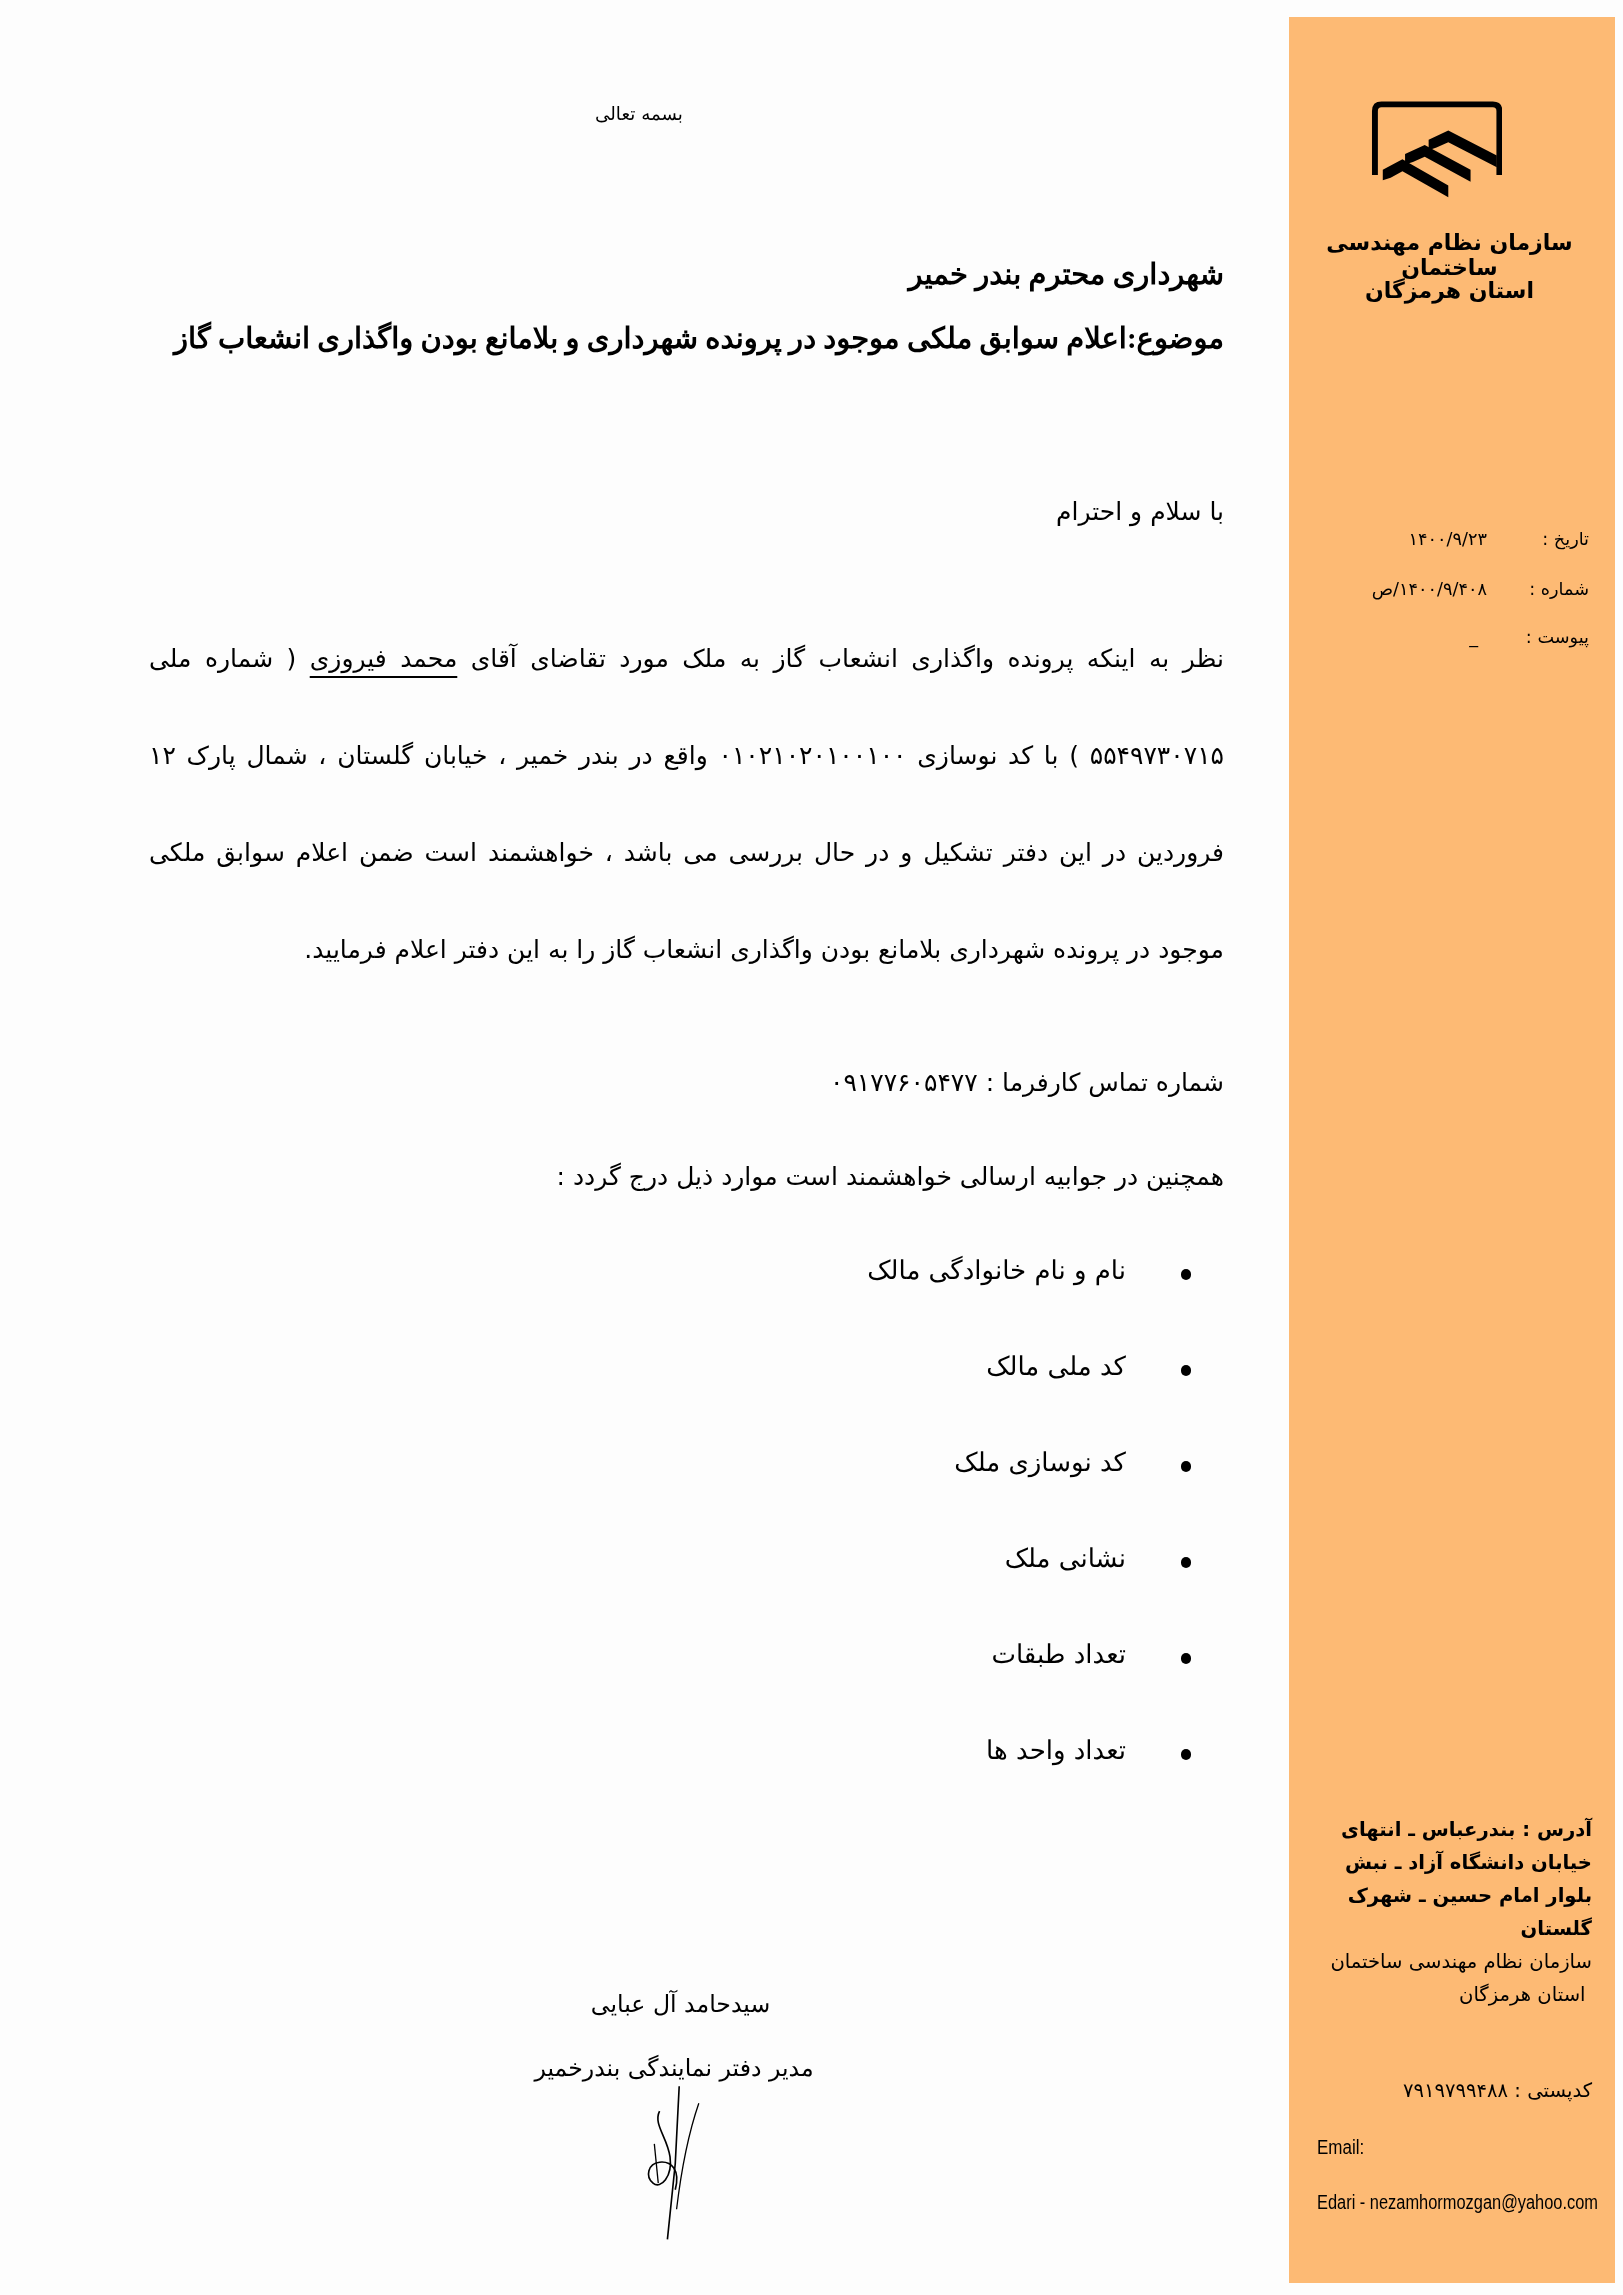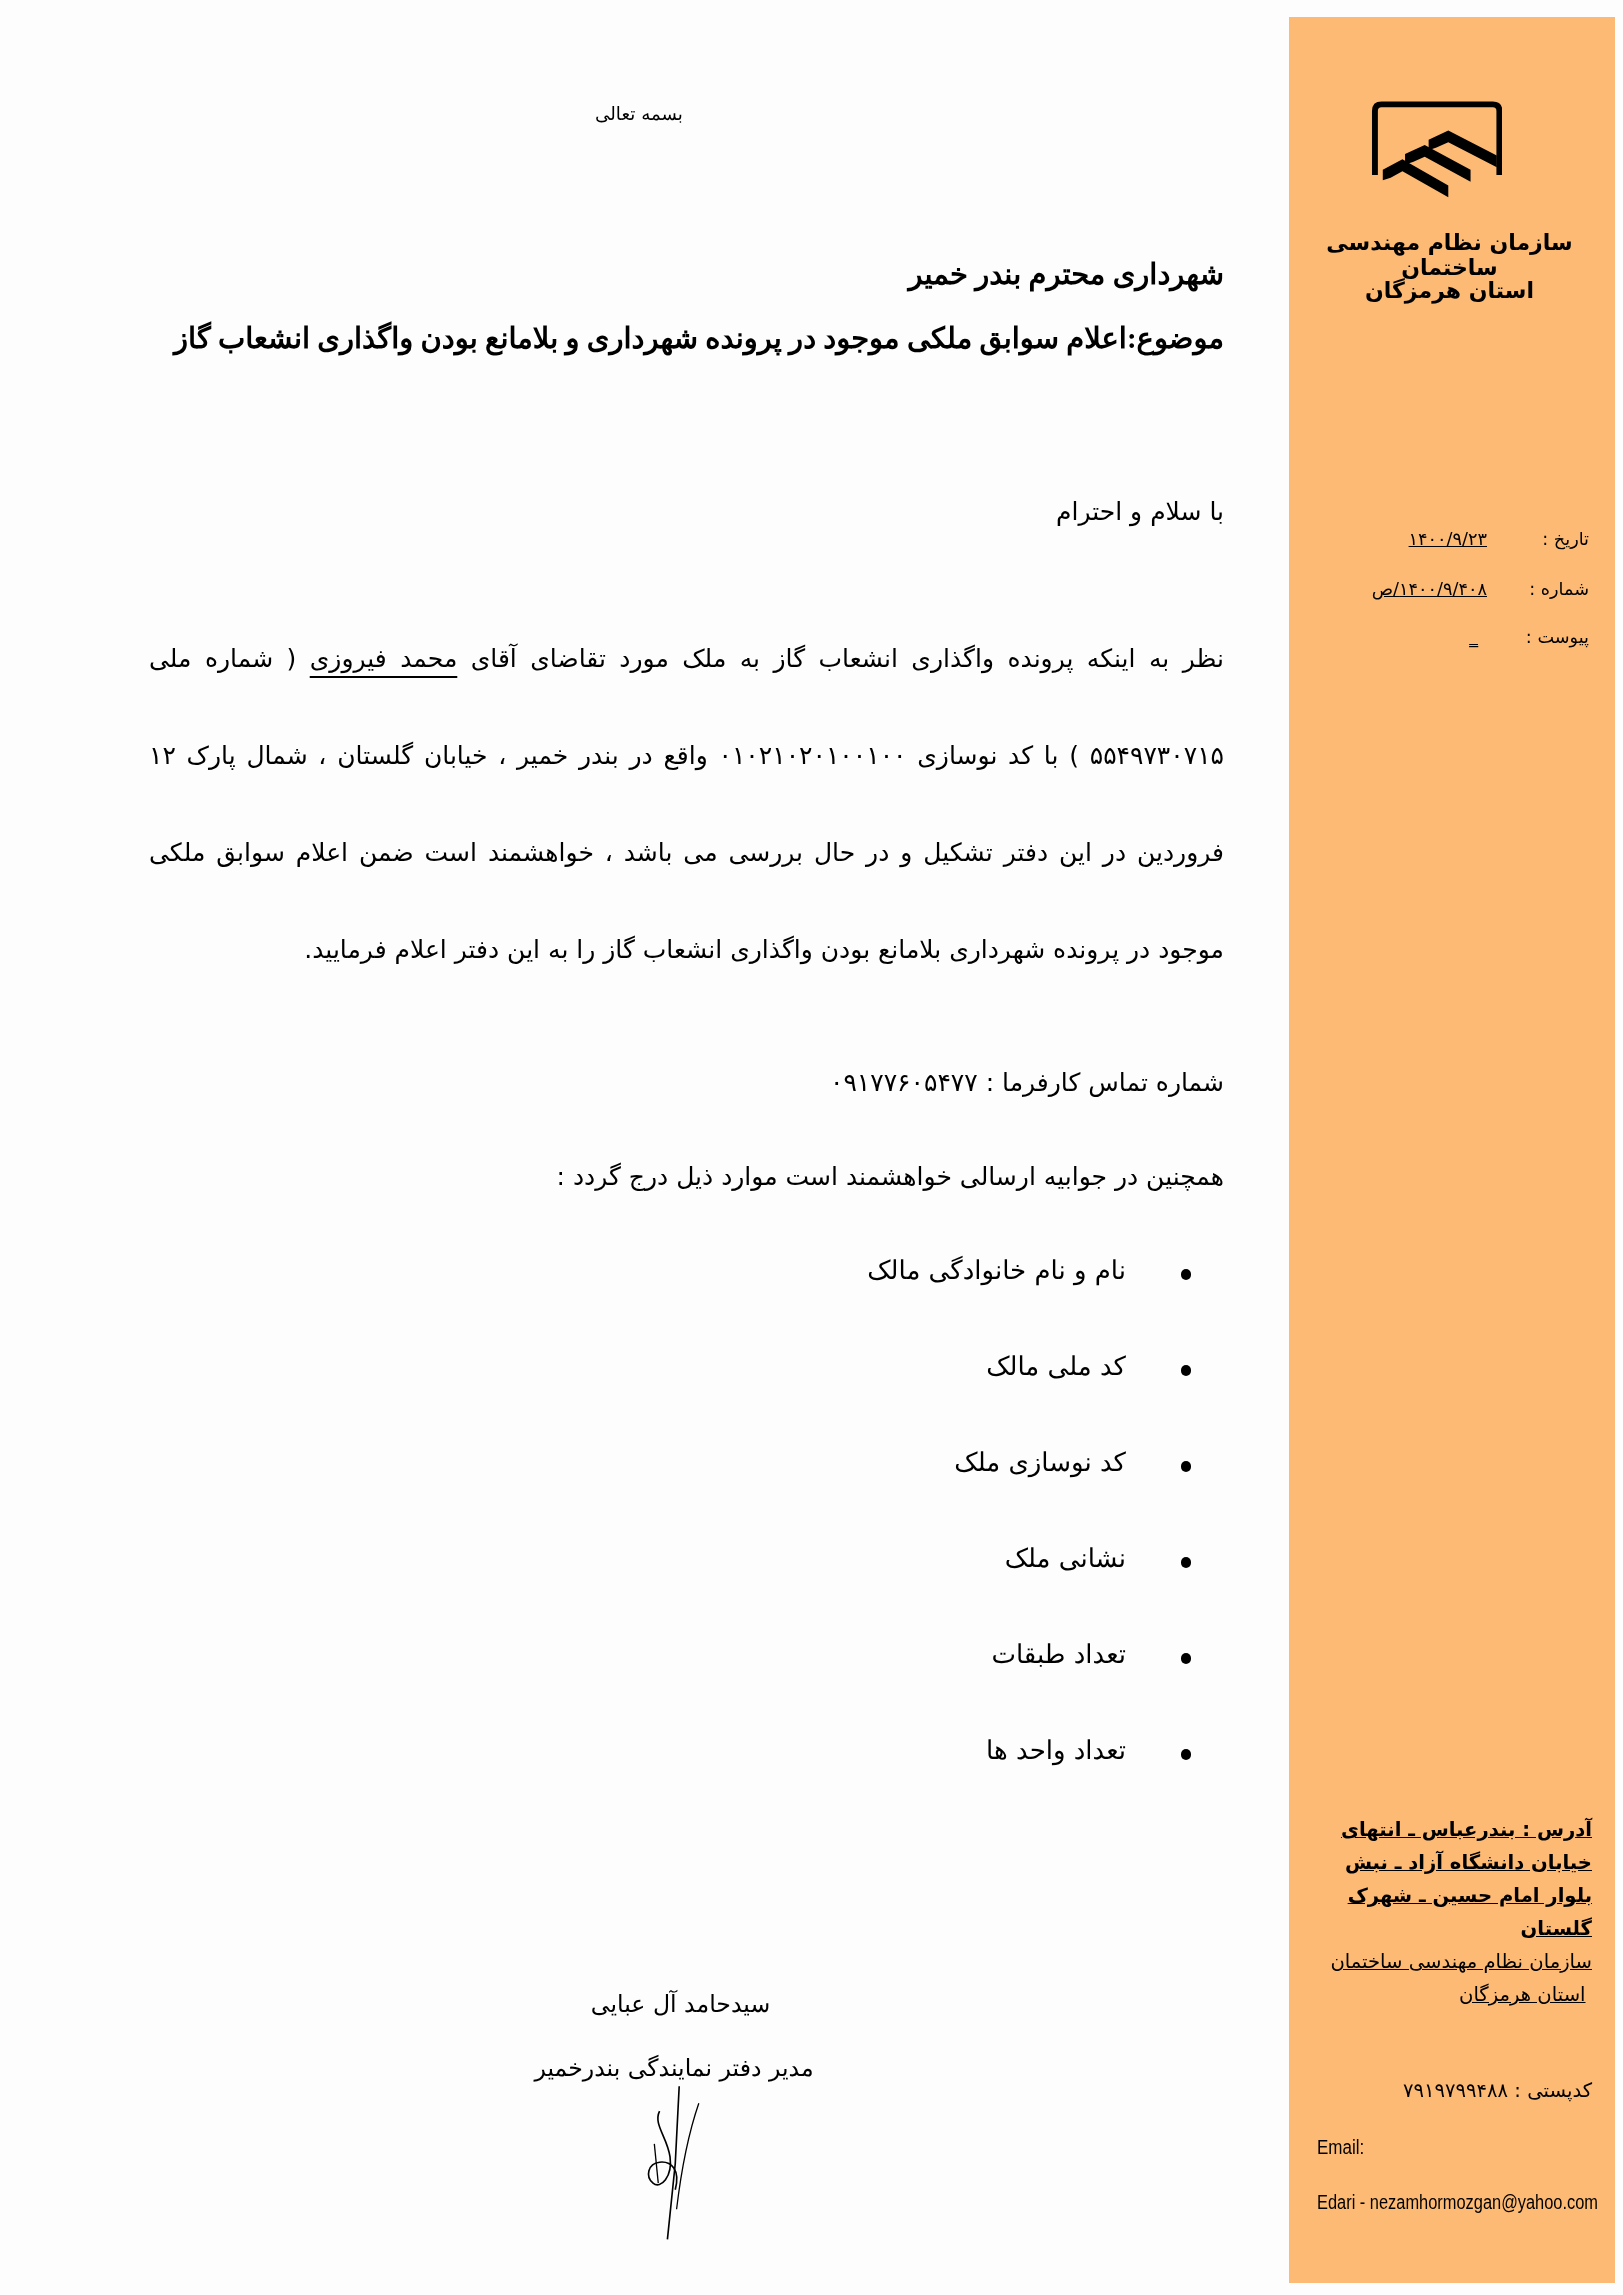--- a/index.html
+++ b/index.html
@@ -26,27 +26,26 @@
     direction: rtl;
   }
   .meta-row { position: absolute; left: 0; width: 326px; height: 33px; }
   .meta-label {
     position: absolute; right: 26px; top: 0; font-size: 17.7px; direction: rtl;
     font-family: "DejaVu Sans", "Liberation Sans", sans-serif;
   }
   .meta-value {
     position: absolute; right: 128px; top: 0; font-size: 17.7px; direction: rtl; white-space: nowrap;
     font-family: "DejaVu Sans", "Liberation Sans", sans-serif;
-    text-decoration: underline;
   }
   .address {
     position: absolute; right: 23px; top: 1813px; width: 275px; direction: rtl; text-align: right;
     font-family: "DejaVu Sans", "Liberation Sans", sans-serif; font-size: 19.6px; line-height: 33px;
   }
-  .address .line { display: block; white-space: nowrap; text-decoration: underline; }
+  .address .line { display: block; white-space: nowrap; }
   .address .b { font-weight: bold; }
   .postal {
     position: absolute; right: 23px; top: 2062px; direction: rtl;
     font-family: "DejaVu Sans", "Liberation Sans", sans-serif; font-size: 19.6px; white-space: nowrap; text-align: center;
   }
   .email-label {
     position: absolute; left: 27.5px; top: 2119px; direction: ltr;
     font-family: "Liberation Sans", "DejaVu Sans", sans-serif; font-size: 20px;
     transform: scaleX(0.85); transform-origin: left;
   }

